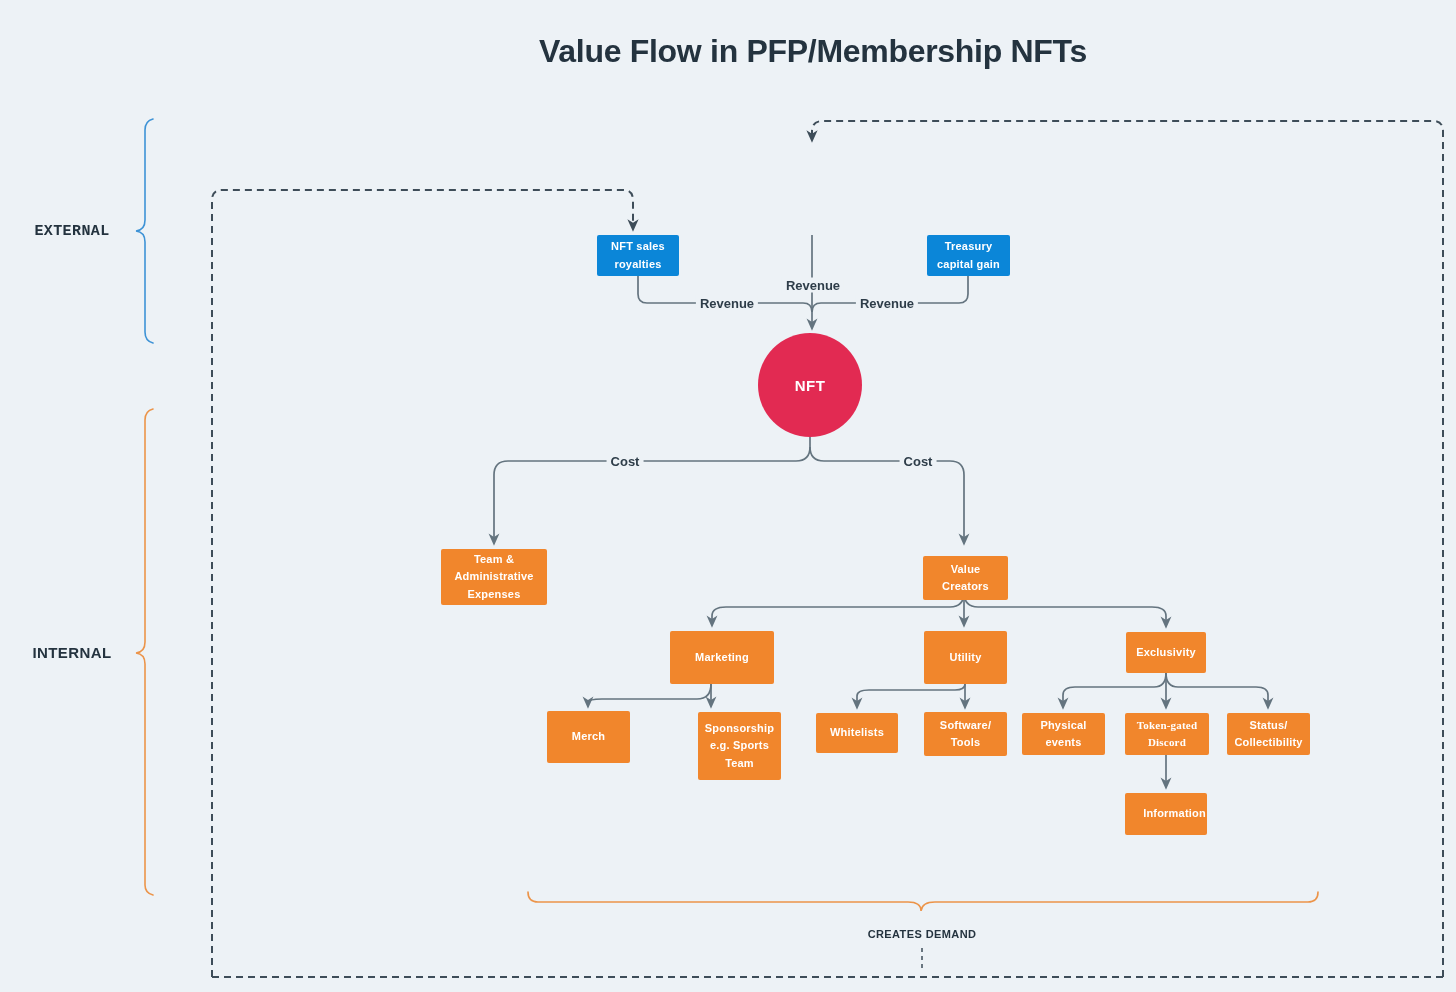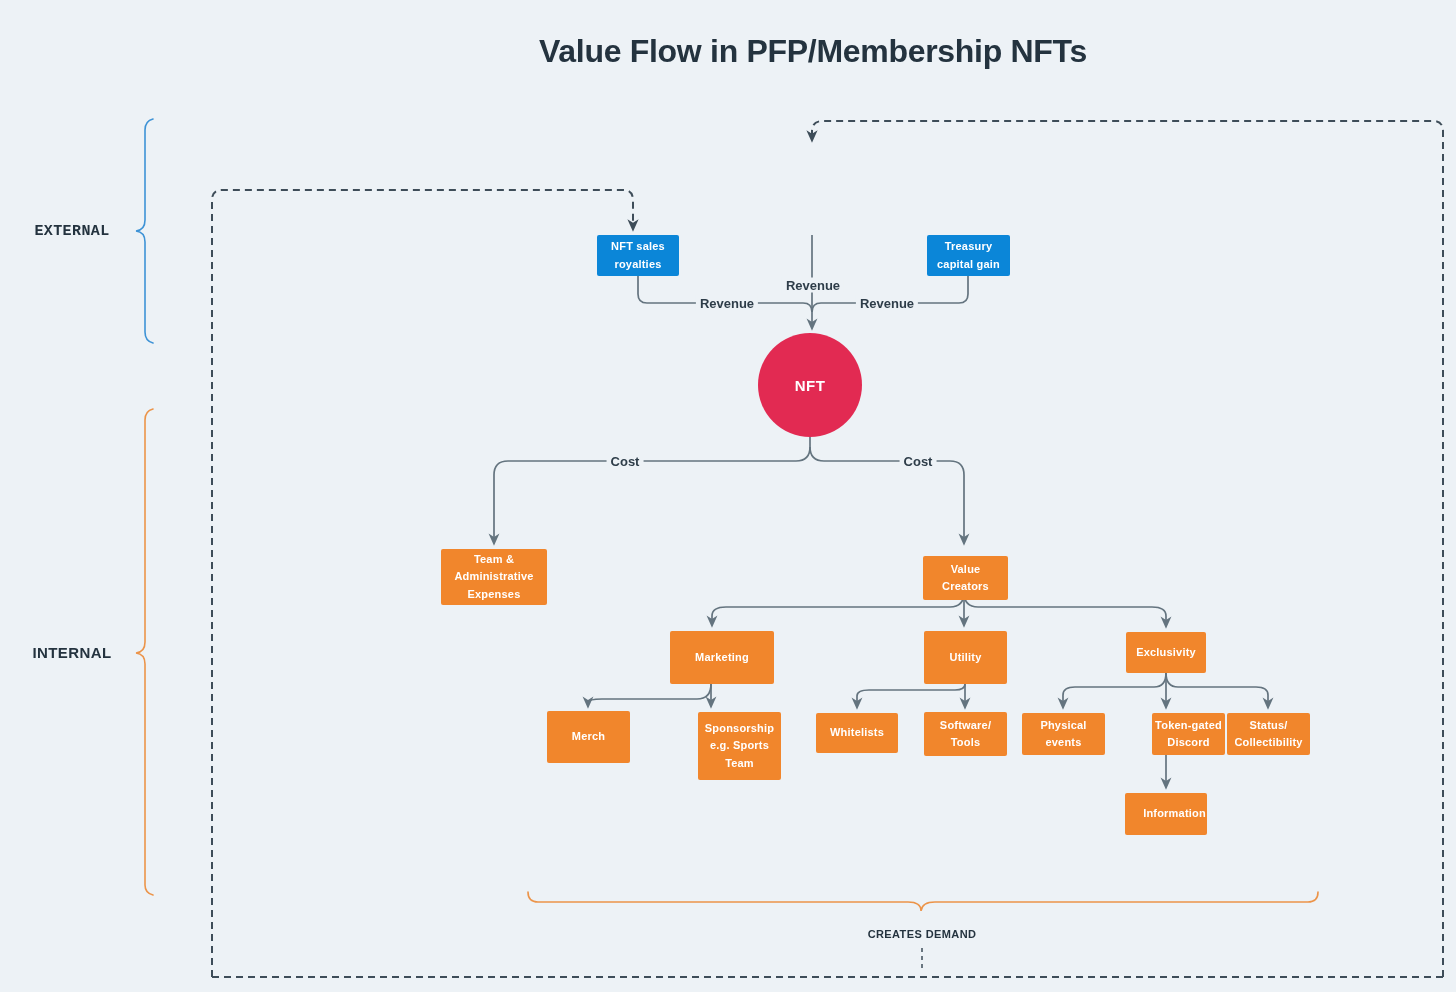--- a/index.html
+++ b/index.html
@@ -109,21 +109,21 @@
   #n-team          { left: 441px; top: 549px; width: 106px; height: 56px; }
   #n-value-creators{ left: 923px; top: 548px; width: 85px;  height: 44px; margin-top: 8px; }
   #n-marketing     { left: 670px; top: 631px; width: 104px;  height: 53px; }
   #n-utility       { left: 924px; top: 631px; width: 83px;  height: 53px; }
   #n-exclusivity   { left: 1126px;top: 632px; width: 80px;  height: 41px; }
   #n-merch         { left: 547px; top: 711px; width: 83px;  height: 52px; }
   #n-sponsorship   { left: 670px; top: 712px; width: 83px;  height: 68px; margin-left: 28px; }
   #n-whitelists    { left: 816px; top: 713px; width: 82px;  height: 40px; }
   #n-software      { left: 924px; top: 712px; width: 83px;  height: 44px; }
   #n-physical      { left: 1022px;top: 713px; width: 83px;  height: 42px; }
-  #n-token-gated   { left: 1152px;top: 713px; width: 73px;  height: 42px; }
+  #n-token-gated   { left: 1125px;top: 713px; width: 84px;  height: 42px; font-family: Liberation Serif, serif; }
   #n-status        { left: 1227px;top: 713px; width: 83px;  height: 42px; }
   #n-information   { left: 1125px;top: 793px; width: 82px;  height: 42px; padding-left: 19px; }
 </style>
 </head>
 <body>
 
 <div id="canvas">
 
   <svg id="wires" width="1456" height="992" viewBox="0 0 1456 992">
     <defs>

